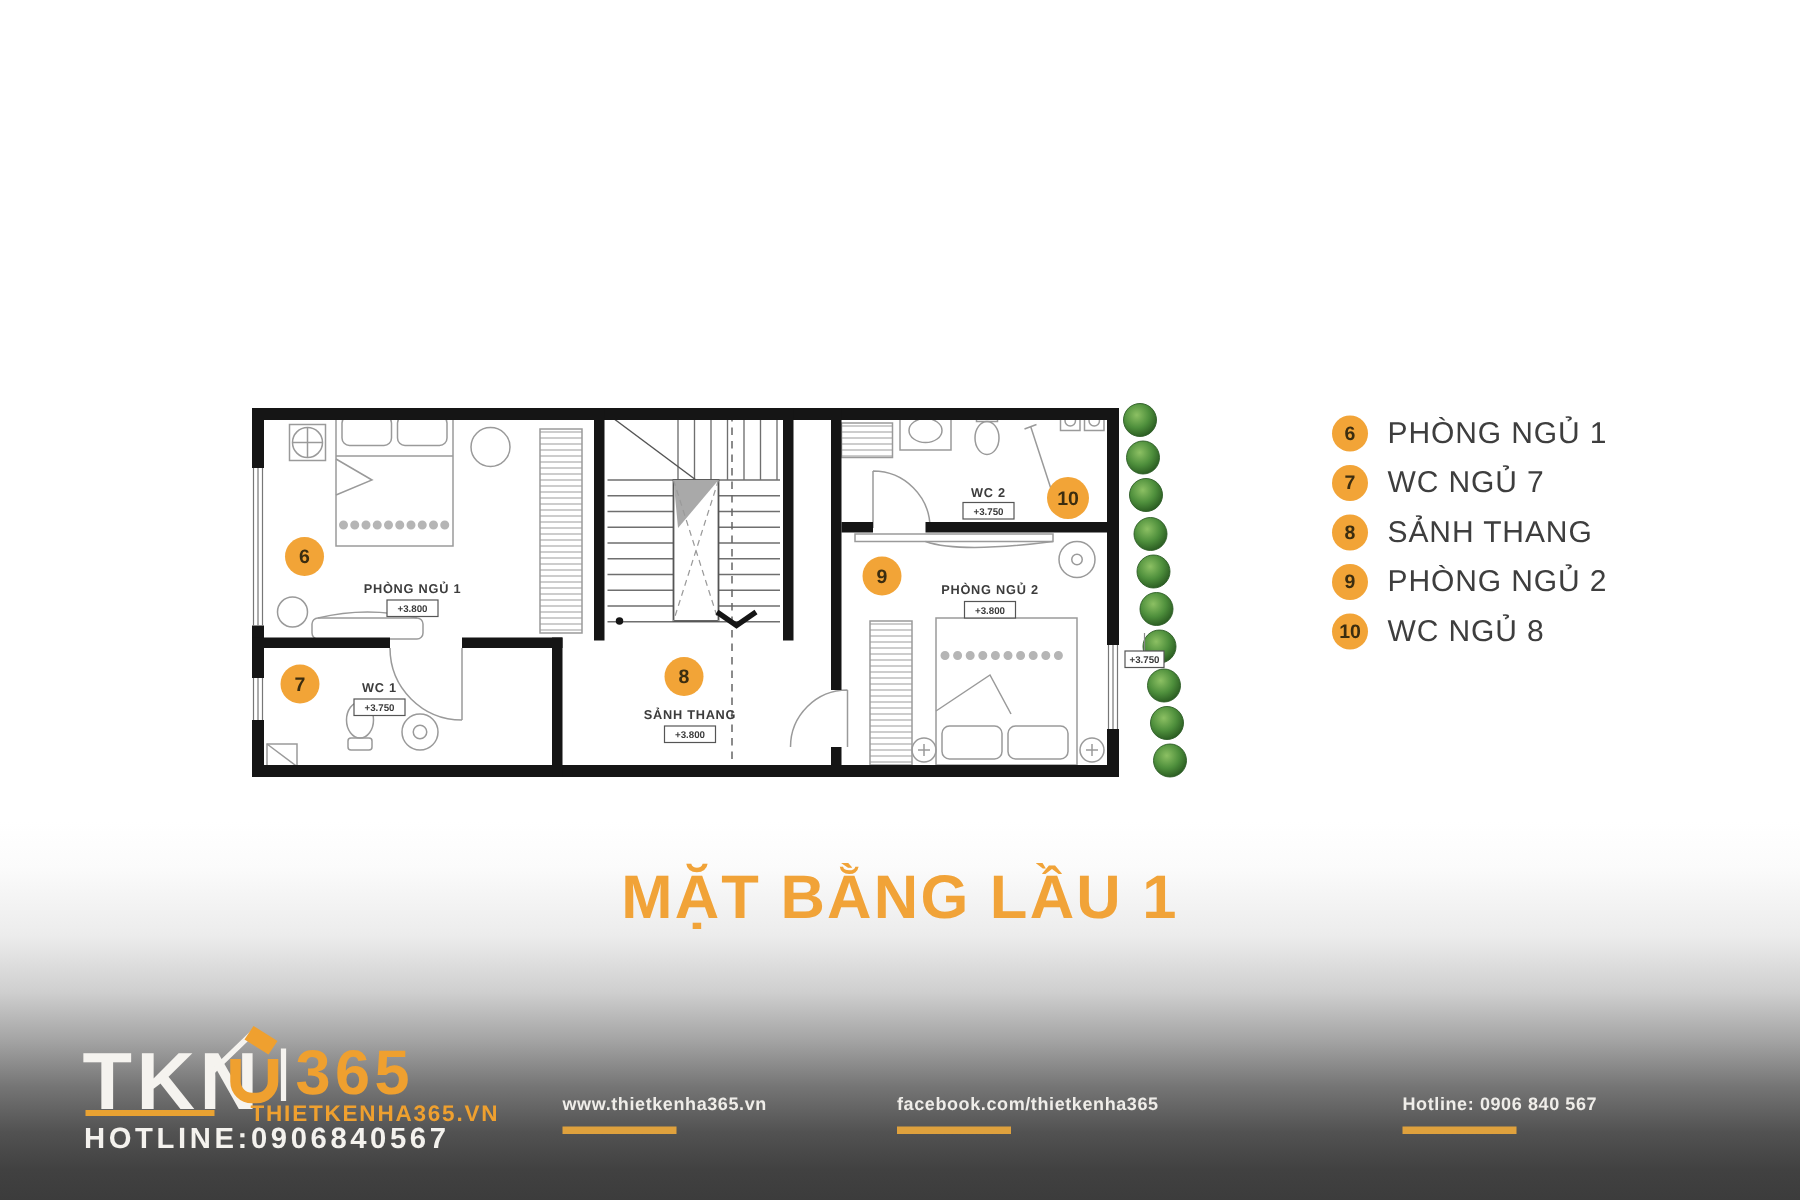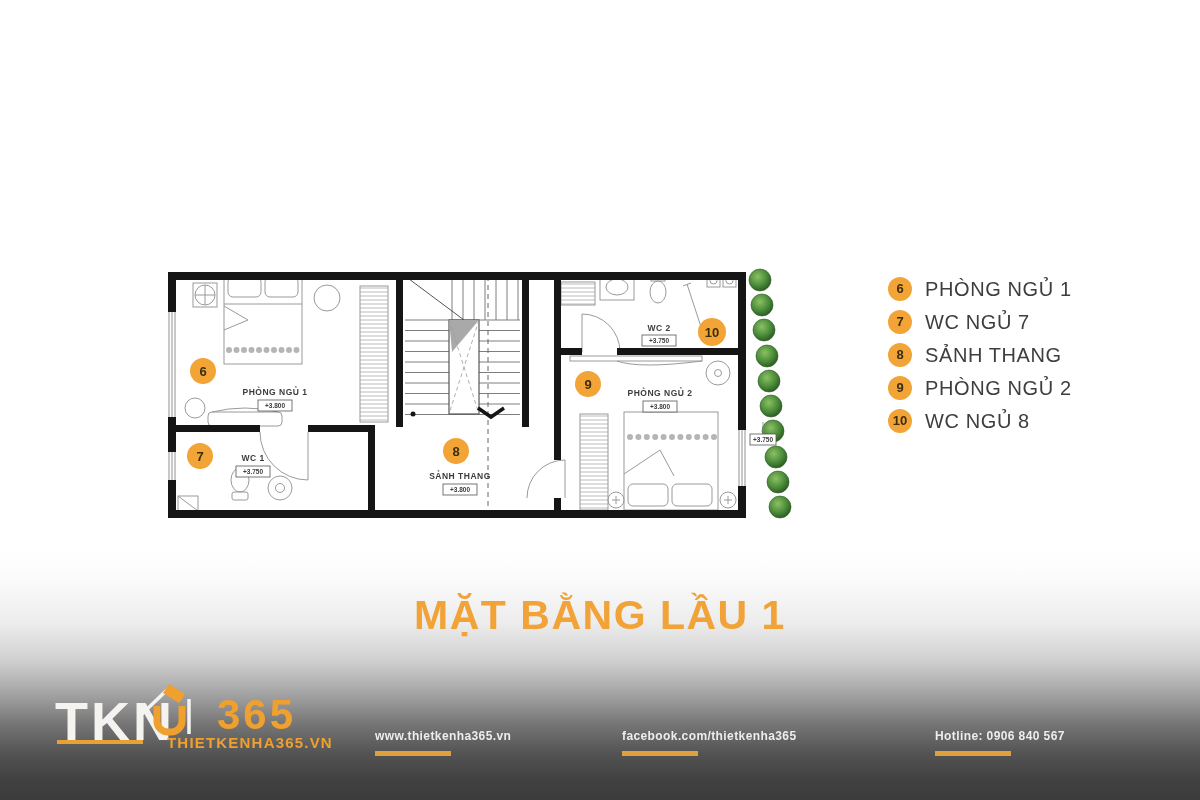--- a/index.html
+++ b/index.html
@@ -33,41 +33,41 @@
   }
   .legend-label{
     margin-left:13px;font-size:20px;color:#3e3e3e;letter-spacing:0.6px;
     font-weight:500;white-space:nowrap;
   }
 
   
   .plan-title{
     position:absolute;left:0;top:575px;width:1200px;text-align:center;
     font-size:41px;font-weight:800;color:#F1A338;letter-spacing:1.5px;
-    z-index:3;white-space:nowrap;margin-top:17px;
+    z-index:3;white-space:nowrap;
   }
 
   
   .logo{position:absolute;left:55px;top:684px;width:300px;height:105px;z-index:4;}
   .logo-tkn{position:absolute;left:0;top:10px;font-size:54px;font-weight:800;
     color:#f5f3ef;letter-spacing:3px;line-height:1;}
   .logo-365{position:absolute;left:142px;top:10px;font-size:42px;font-weight:800;
-    color:#EFA02F;letter-spacing:3px;line-height:1;margin-left:20px;}
+    color:#EFA02F;letter-spacing:3px;line-height:1;}
   .logo-house{position:absolute;left:86px;top:0;}
   .logo-bar{position:absolute;left:2px;top:56px;width:86px;height:4px;background:#E9A232;}
   .logo-site{position:absolute;left:112px;top:50px;font-size:15px;font-weight:bold;
     color:#EFA02F;letter-spacing:1.2px;}
   .logo-hotline{position:absolute;left:1px;top:64px;font-size:19.5px;font-weight:bold;
     color:#f4f2ee;letter-spacing:2.4px;white-space:nowrap;}
 
   .footer-link{position:absolute;top:729px;z-index:4;}
   .footer-link .txt{font-size:12px;font-weight:bold;color:#efede9;letter-spacing:0.4px;white-space:nowrap;}
   .footer-link .under{width:76px;height:5px;background:#DFA13D;margin-top:8px;}
   .fl-1{left:375px;}
-  .fl-2{left:622px;text-align:right;}
+  .fl-2{left:598px;text-align:right;}
   .fl-3{left:935px;}
 </style>
 </head>
 <body>
 
 <div class="stage">
 
   <div class="bottom-fade"></div>
 
   <div class="plan-wrap">
@@ -290,20 +290,21 @@
     <div class="logo-tkn">TKN</div>
     <svg class="logo-house" width="58" height="58" viewBox="0 0 58 58">
       <polyline points="0,31 28,4 40,12" fill="none" stroke="#f5f3ef" stroke-width="3.5" stroke-linejoin="round"></polyline>
       <polygon points="28,0 44,10 38,19 22,9" fill="#EFA02F"></polygon>
       <path d="M16,22 V37 A11,11 0 0 0 27,48 H30 A11,11 0 0 0 41,37 V22" fill="none" stroke="#EFA02F" stroke-width="7"></path>
       <line x1="48" y1="15" x2="48" y2="50" stroke="#f5f3ef" stroke-width="3.5"></line>
     </svg>
     <div class="logo-365">365</div>
     <div class="logo-bar"></div>
     <div class="logo-site">THIETKENHA365.VN</div>
+    <div class="logo-hotline">HOTLINE:0906840567</div>
   </div>
 
   <div class="footer-link fl-1">
     <div class="txt">www.thietkenha365.vn</div>
     <div class="under"></div>
   </div>
   <div class="footer-link fl-2">
     <div class="txt">facebook.com/thietkenha365</div>
     <div class="under"></div>
   </div>

